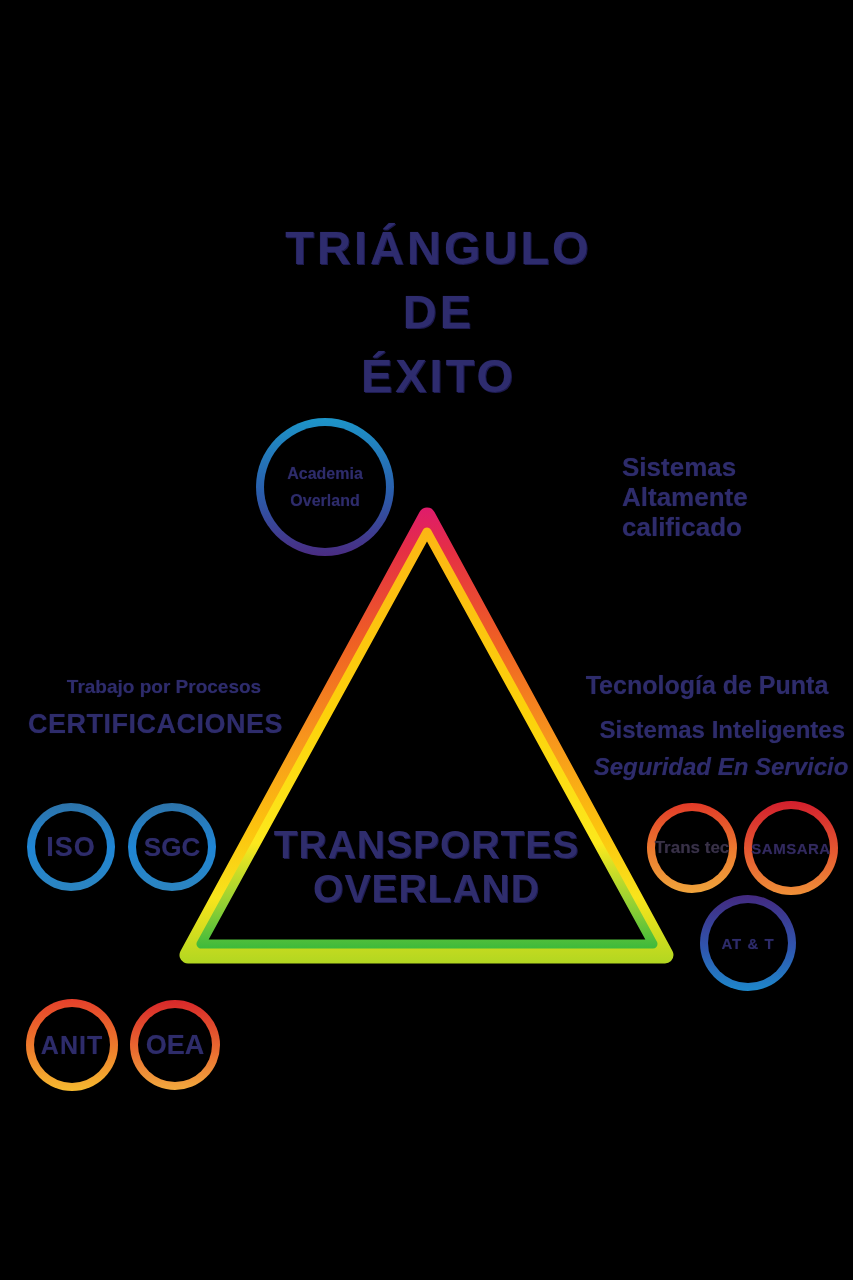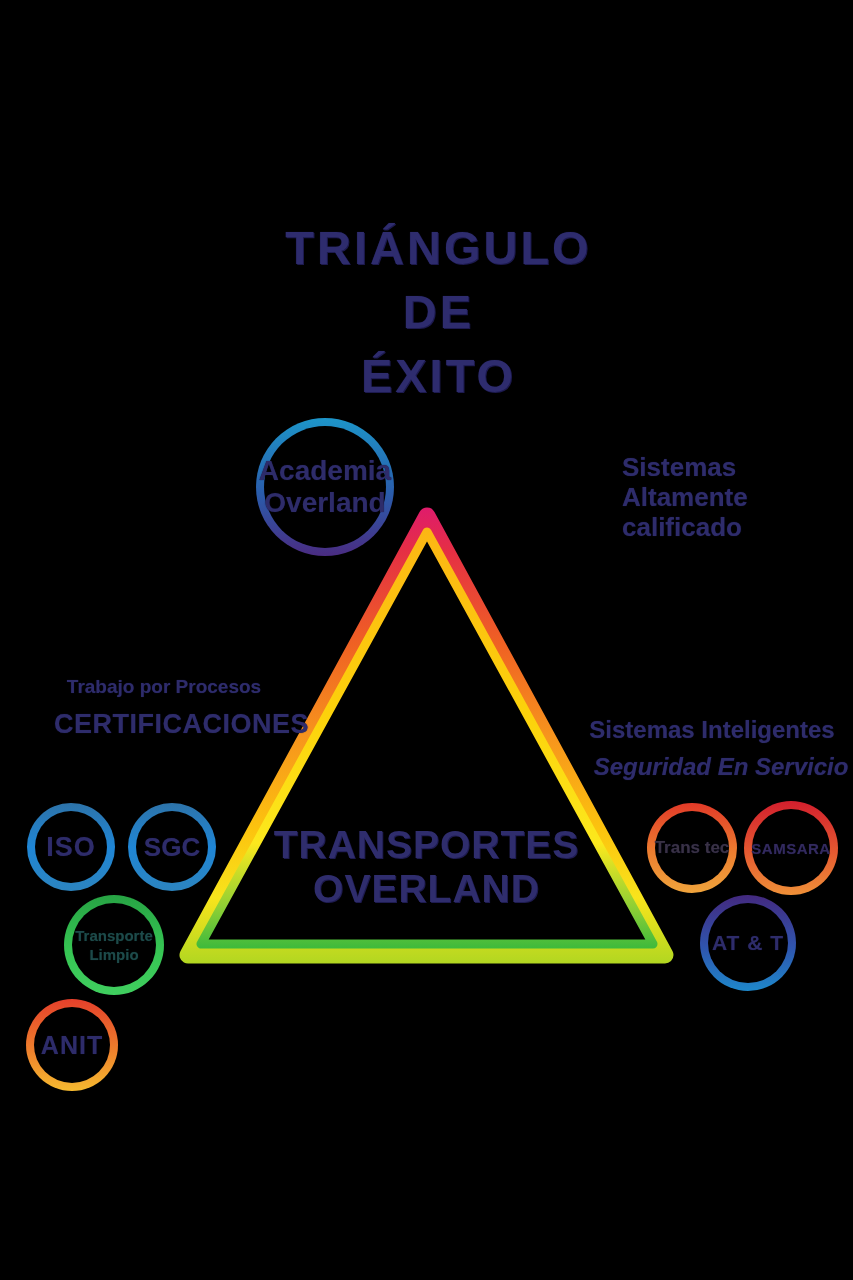--- a/index.html
+++ b/index.html
@@ -19,39 +19,39 @@
     text-align:center;white-space:pre-line;
     font-size:39px;line-height:44px;letter-spacing:1px;
     color:#2f2d6d;text-shadow:1px 1px 0 #1e1b50;
   }
   .note{
     position:absolute;color:#2e2c6b;text-shadow:0 0 1px #191747;
     white-space:pre-line;
   }
   .n-personal{left:622px;top:452px;width:210px;font-size:26px;line-height:30px;text-align:left;}
   .n-trabajo{left:24px;top:676px;width:280px;font-size:19px;text-align:center;}
-  .n-cert{left:28px;top:709px;width:250px;font-size:27px;letter-spacing:.5px;text-align:center;margin-left:26px;}
+  .n-cert{left:28px;top:709px;width:250px;font-size:27px;letter-spacing:.5px;text-align:center;}
   .n-tec{left:574px;top:671px;width:266px;font-size:25px;text-align:center;}
-  .n-sis{left:579px;top:716px;width:266px;font-size:24px;text-align:center;}
+  .n-sis{left:579px;top:716px;width:266px;font-size:24px;text-align:right;}
   .n-seg{left:591px;top:753px;width:260px;font-size:24px;text-align:center;font-style:italic;}
 
   .ring{
     position:absolute;border-radius:50%;
     display:flex;align-items:center;justify-content:center;
   }
   .ring::before{
     content:'';position:absolute;inset:8px;border-radius:50%;background:#000;
   }
   .ring-label{
     position:relative;z-index:1;text-align:center;white-space:pre-line;
     color:#2e2c6a;text-shadow:0 0 1px #15133e;
   }
   .c-academia{left:256px;top:418px;width:138px;height:138px;
     background:linear-gradient(180deg,#1d95c9 0%,#2a5cab 55%,#4a2c82 100%);}
-  .c-academia .ring-label{font-size:28px;line-height:32px;}
+  .c-academia .ring-label{font-size:16px;line-height:27px;}
   .c-ubits{left:462px;top:420px;width:138px;height:138px;
     background:linear-gradient(180deg,#1d95c9 0%,#2a5cab 55%,#4a2c82 100%);}
   .c-ubits .ring-label{font-size:27px;letter-spacing:4px;}
   .c-iso{left:27px;top:803px;width:88px;height:88px;
     background:linear-gradient(180deg,#2d73a9 0%,#1f86d6 50%,#2c84bf 100%);}
   .c-iso .ring-label{font-size:27px;letter-spacing:1px;}
   .c-sgc{left:128px;top:803px;width:88px;height:88px;
     background:linear-gradient(180deg,#2d73a9 0%,#1f86d6 50%,#2c84bf 100%);}
   .c-sgc .ring-label{font-size:26px;}
   .c-limpio{left:64px;top:895px;width:100px;height:100px;
@@ -64,21 +64,21 @@
     background:linear-gradient(180deg,#d8282a 0%,#e96a30 55%,#f2aa3e 100%);}
   .c-oea .ring-label{font-size:27px;}
   .c-transtec{left:647px;top:803px;width:90px;height:90px;
     background:linear-gradient(180deg,#e23a28 0%,#ec7e30 55%,#f0a43c 100%);}
   .c-transtec .ring-label{font-size:17px;color:#3a3244;}
   .c-samsara{left:744px;top:801px;width:94px;height:94px;
     background:linear-gradient(180deg,#d21f2d 0%,#e55a31 55%,#ef9038 100%);}
   .c-samsara .ring-label{font-size:15px;letter-spacing:.5px;color:#332a5e;}
   .c-att{left:700px;top:895px;width:96px;height:96px;
     background:linear-gradient(180deg,#43297f 0%,#2f55ae 55%,#1e88cb 100%);}
-  .c-att .ring-label{font-size:21px;letter-spacing:1px;}
+  .c-att .ring-label{font-size:15px;letter-spacing:1px;}
 </style>
 </head>
 <body>
 
 <div class="stage">
 
   <h1 class="title">TRIÁNGULO
 DE
 ÉXITO</h1>
 
@@ -106,39 +106,39 @@
   </svg>
 
   <div class="tri-label">TRANSPORTES
 OVERLAND</div>
 
   <div class="note n-personal">Sistemas
 Altamente
 calificado</div>
   <div class="note n-trabajo">Trabajo por Procesos</div>
   <div class="note n-cert">CERTIFICACIONES</div>
+  <div class="note n-tec">Tecnología de Punta</div>
   <div class="note n-sis">Sistemas Inteligentes</div>
   <div class="note n-seg">Seguridad En Servicio</div>
 
   <div class="ring c-academia">
     <span class="ring-label">Academia
 Overland</span>
   </div>
   <div class="ring c-sgc">
     <span class="ring-label">SGC</span>
   </div>
   <div class="ring c-iso">
     <span class="ring-label">ISO</span>
   </div>
-  <div class="ring c-limpio">
-    <span class="ring-label">Transporte
-Limpio</span>
-  </div>
   <div class="ring c-anit">
     <span class="ring-label">ANIT</span>
+  </div>
+  <div class="ring c-oea">
+    <span class="ring-label">OEA</span>
   </div>
   <div class="ring c-samsara">
     <span class="ring-label">SAMSARA</span>
   </div>
   <div class="ring c-transtec">
     <span class="ring-label">Trans tec</span>
   </div>
   <div class="ring c-att">
     <span class="ring-label">AT &amp; T</span>
   </div>

